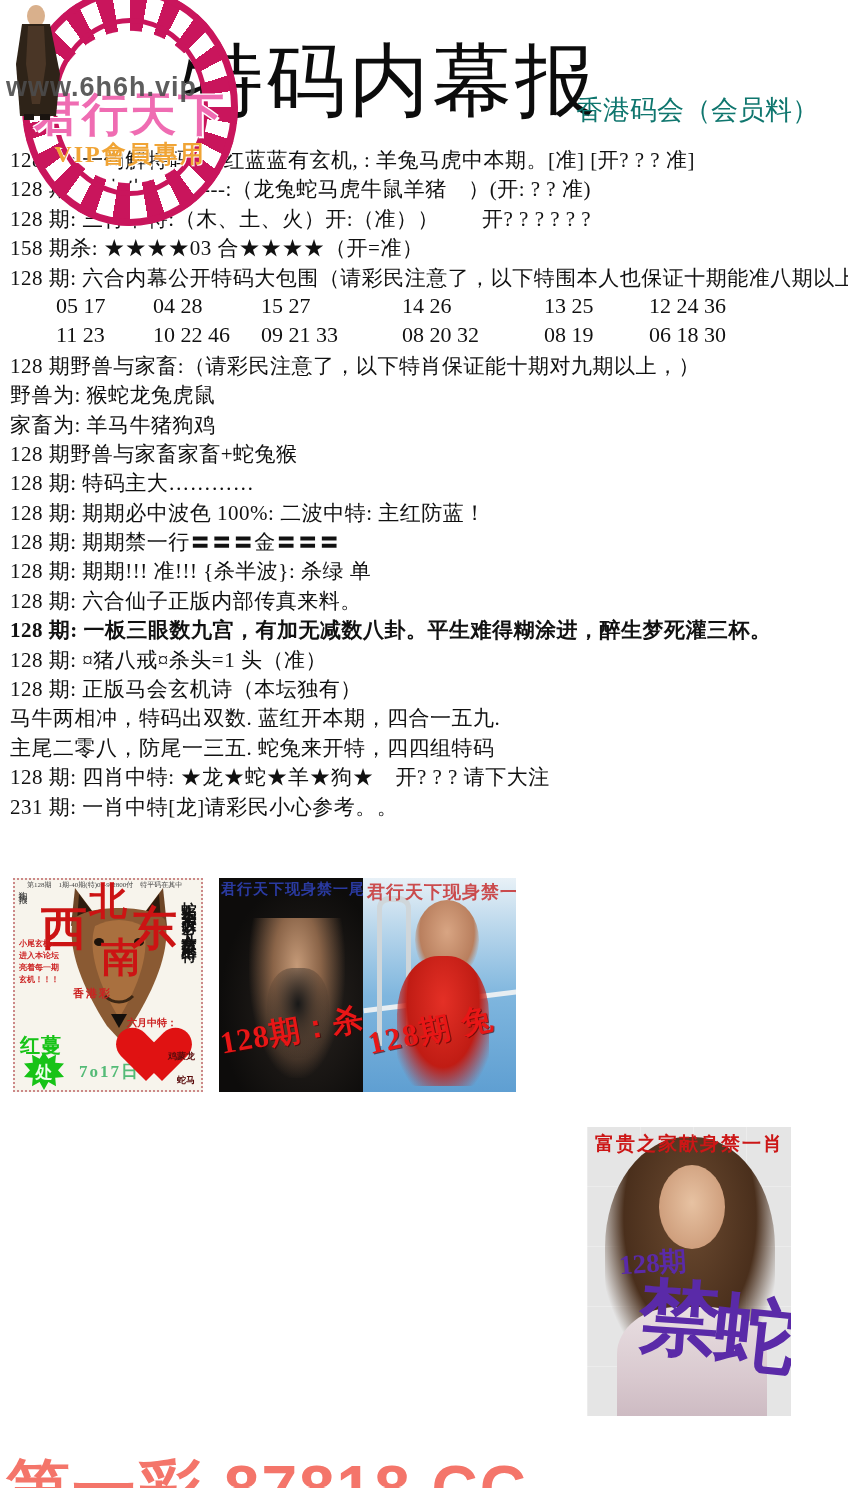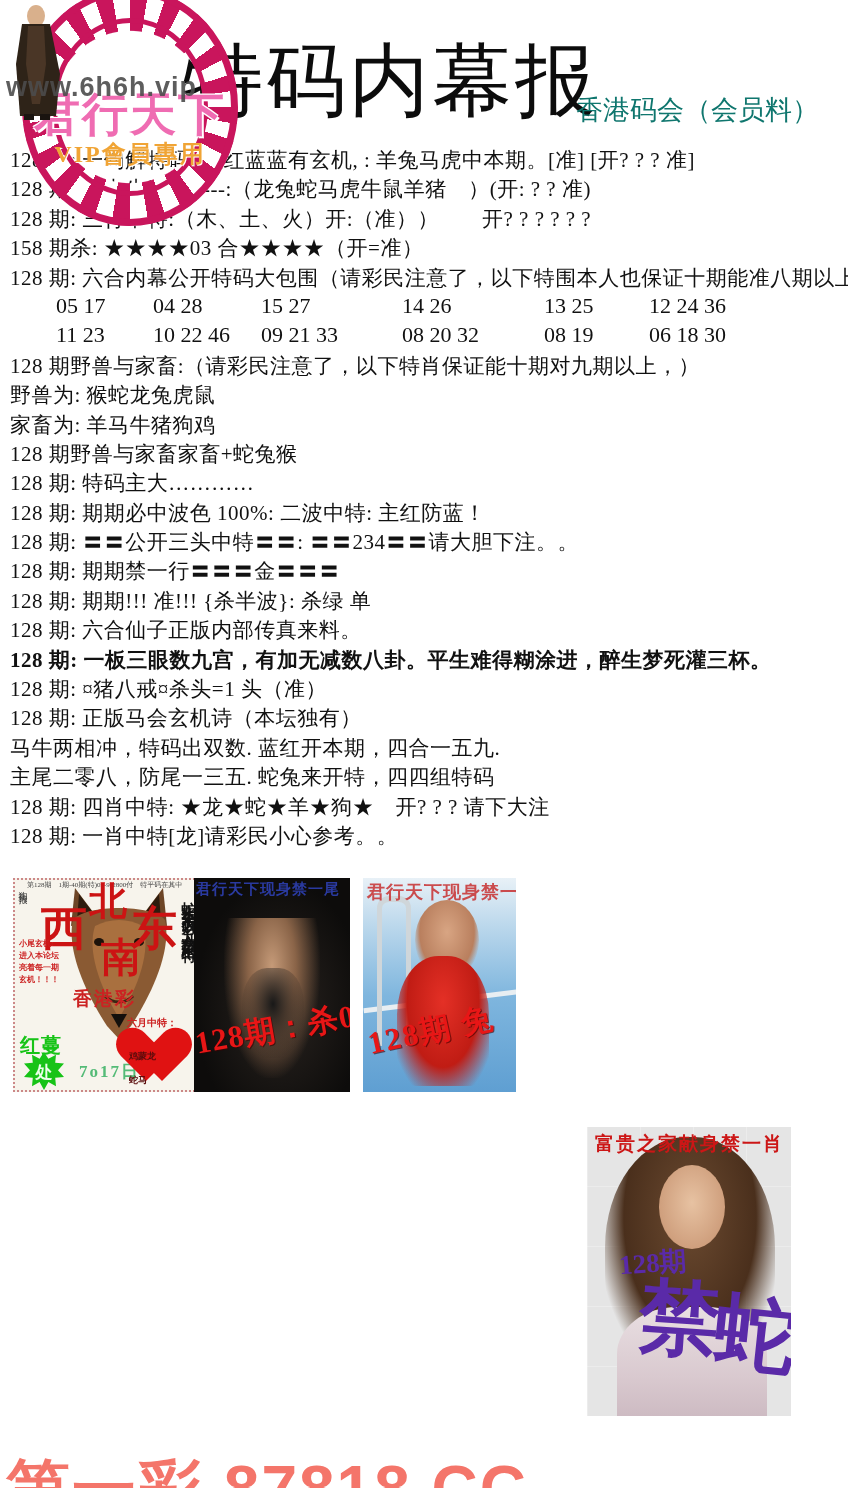--- a/index.html
+++ b/index.html
@@ -45,39 +45,39 @@
   .p-left{left:13px;top:878px;width:190px;height:214px;background:#f7f4ec;
           border:2px dotted #cc8888;}
   .p-left .edgev{position:absolute;left:1px;top:4px;writing-mode:vertical-rl;font-size:9px;color:#333;letter-spacing:2px;}
   .p-left .topsmall{position:absolute;left:12px;top:0;width:175px;font-size:7px;color:#444;white-space:nowrap;overflow:hidden;}
   .p-left .fox{position:absolute;left:50px;top:6px;width:108px;height:155px;}
   .compass{position:absolute;color:#cc1313;font-weight:bold;line-height:1;}
   .cn{left:74px;top:2px;font-size:38px;}
   .cw{left:26px;top:26px;font-size:46px;}
   .ce{left:116px;top:26px;font-size:46px;}
   .cs{left:86px;top:58px;font-size:40px;}
-  .hk{position:absolute;left:58px;top:106px;font-size:19px;color:#c22;font-weight:bold;letter-spacing:2px;}
+  .hk{position:absolute;left:58px;top:106px;font-size:11px;color:#c22;font-weight:bold;letter-spacing:2px;}
   .p-left .rvert{position:absolute;right:3px;top:10px;height:160px;writing-mode:vertical-rl;
       font-size:15px;font-weight:bold;color:#111;letter-spacing:3px;}
   .p-left .rvert span{margin-left:4px;}
   .p-left .lnote{position:absolute;left:4px;top:58px;width:44px;font-size:8px;color:#c22;font-weight:bold;line-height:1.5;}
   .p-left .brandg{position:absolute;left:5px;top:152px;font-size:20px;font-weight:bold;color:#17c317;letter-spacing:1px;}
   .burst{position:absolute;left:9px;top:172px;width:40px;height:38px;background:#17c317;
       clip-path:polygon(50% 0,61% 18%,80% 7%,78% 28%,100% 30%,85% 48%,100% 66%,78% 68%,80% 90%,61% 79%,50% 100%,39% 79%,20% 90%,22% 68%,0 66%,15% 48%,0 30%,22% 28%,20% 7%,39% 18%);}
   .burst i{position:absolute;left:0;right:0;top:9px;text-align:center;font-style:normal;font-size:17px;color:#eaffea;font-weight:bold;}
   .dateg{position:absolute;left:64px;top:180px;font-size:17px;font-weight:bold;color:#55bb77;letter-spacing:2px;}
   .heartwrap{position:absolute;left:112px;top:136px;width:72px;height:74px;}
   .heartwrap .hl{font-size:10px;color:#c22;font-weight:bold;}
   .heart{position:absolute;left:2px;top:13px;width:66px;height:58px;}
   .heart:before,.heart:after{content:"";position:absolute;top:0;width:33px;height:52px;border-radius:26px 26px 0 0;background:#e01212;}
   .heart:before{left:17px;transform:rotate(-45deg);transform-origin:0 100%;}
   .heart:after{left:0;transform:rotate(45deg);transform-origin:100% 100%;}
-  .heart div{position:relative;z-index:1;text-align:left;color:#5a0c0c;font-size:9px;font-weight:bold;line-height:1.6;padding-top:10px;}
-
-  .p-mid{left:194px;top:878px;width:156px;height:214px;
+  .heart div{position:relative;z-index:1;text-align:right;color:#5a0c0c;font-size:9px;font-weight:bold;line-height:1.6;padding-top:10px;}
+
+  .p-mid{left:219px;top:878px;width:156px;height:214px;
       background:radial-gradient(ellipse at 55% 60%,#2a2420 0%,#0d0c0b 70%);}
   .p-mid .cap{position:absolute;left:2px;top:2px;font-size:15px;font-weight:bold;color:#2a3aa0;letter-spacing:1px;white-space:nowrap;}
   .p-mid .fig{position:absolute;left:30px;top:40px;width:96px;height:160px;
       background:radial-gradient(ellipse at 50% 30%,#c59a78 0%,#8a6448 35%,rgba(20,16,12,0) 72%);}
   .p-mid .dress{position:absolute;left:48px;top:90px;width:62px;height:90px;border-radius:40% 40% 30% 30%;
       background:radial-gradient(ellipse at 50% 40%,#181818 0%,rgba(0,0,0,0) 75%);}
   .ovl{position:absolute;font-weight:bold;color:#e81616;white-space:nowrap;
        text-shadow:1px 1px 0 rgba(60,0,0,.6);}
   .p-mid .ovl{left:0px;top:128px;font-size:31px;transform:rotate(-10deg);letter-spacing:1px;}
 
@@ -155,31 +155,30 @@
   <div class="numrow" data-name="number-grid-row-2">
     <span class="c1" data-name="number-cell">11 23</span><span class="c2" data-name="number-cell">10 22 46</span><span class="c3" data-name="number-cell">09 21 33</span><span class="c4" data-name="number-cell">08 20 32</span><span class="c5" data-name="number-cell">08 19</span><span data-name="number-cell">06 18 30</span>
   </div>
 
   <div class="line" data-name="tip-line">128 期野兽与家畜:（请彩民注意了，以下特肖保证能十期对九期以上，）</div>
   <div class="line" data-name="tip-line">野兽为: 猴蛇龙兔虎鼠</div>
   <div class="line" data-name="tip-line">家畜为: 羊马牛猪狗鸡</div>
   <div class="line" data-name="tip-line">128 期野兽与家畜家畜+蛇兔猴</div>
   <div class="line" data-name="tip-line">128 期: 特码主大…………</div>
   <div class="line" data-name="tip-line">128 期: 期期必中波色 100%: 二波中特: 主红防蓝！</div>
-  <div class="line" data-name="tip-line">128 期: 〓〓公开三头中特〓〓: 〓〓234〓〓请大胆下注。。</div>
   <div class="line" data-name="tip-line">128 期: 期期禁一行〓〓〓金〓〓〓</div>
   <div class="line" data-name="tip-line">128 期: 期期!!! 准!!! {杀半波}: 杀绿 单</div>
   <div class="line" data-name="tip-line">128 期: 六合仙子正版内部传真来料。</div>
   <div class="line bold" data-name="tip-line">128 期: 一板三眼数九宫，有加无减数八卦。平生难得糊涂进，醉生梦死灌三杯。</div>
   <div class="line" data-name="tip-line">128 期: ¤猪八戒¤杀头=1 头（准）</div>
   <div class="line" data-name="tip-line">128 期: 正版马会玄机诗（本坛独有）</div>
   <div class="line" data-name="tip-line">马牛两相冲，特码出双数. 蓝红开本期，四合一五九.</div>
   <div class="line" data-name="tip-line">主尾二零八，防尾一三五. 蛇兔来开特，四四组特码</div>
   <div class="line" data-name="tip-line">128 期: 四肖中特: ★龙★蛇★羊★狗★　开? ? ? 请下大注</div>
-  <div class="line" data-name="tip-line">128 期: 一肖中特[龙]请彩民小心参考。。</div>
+  <div class="line" data-name="tip-line">231 期: 一肖中特[龙]请彩民小心参考。。</div>
 </div>
 
 <div class="poster p-left" data-name="poster-fox-newspaper">
   <div class="topsmall" data-name="poster-top-small-text">第128期　1期-40期(特)02-9-2800付　特平码在其中</div>
   <div class="edgev" data-name="poster-edge-vertical-text">狗头报</div>
   <div class="fox" data-name="fox-head-image">
     <svg width="108" height="155" viewBox="0 0 108 155">
       <polygon points="10,2 34,34 6,40" fill="#6d4526"></polygon>
       <polygon points="98,2 74,34 102,40" fill="#6d4526"></polygon>
       <polygon points="14,8 32,32 12,36" fill="#2e1c0e"></polygon>

